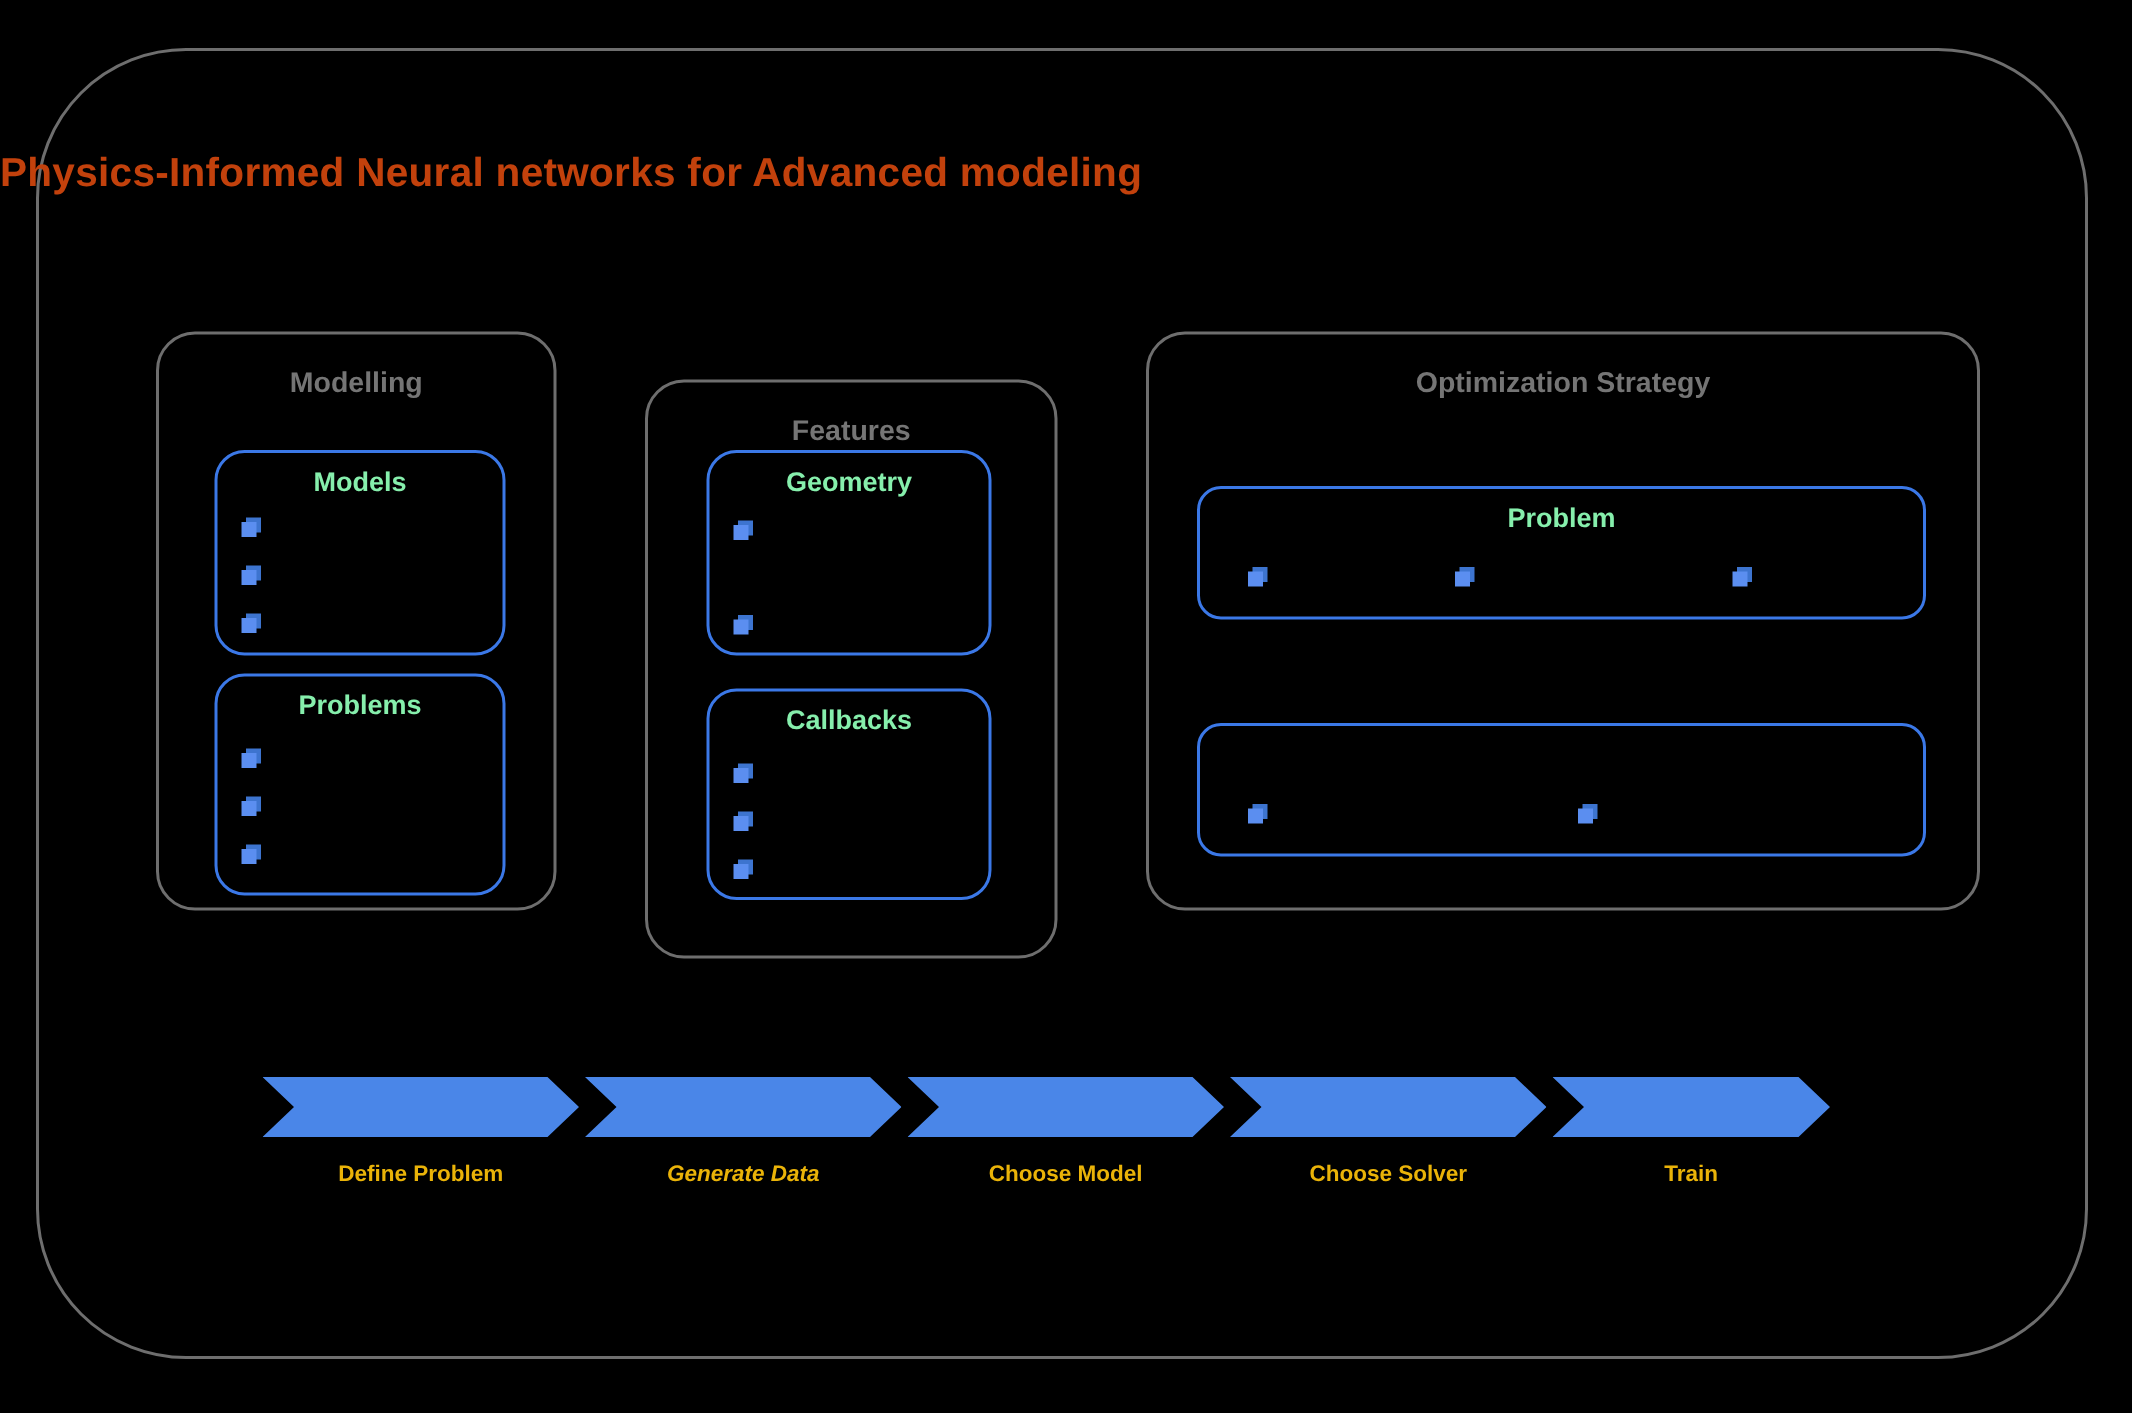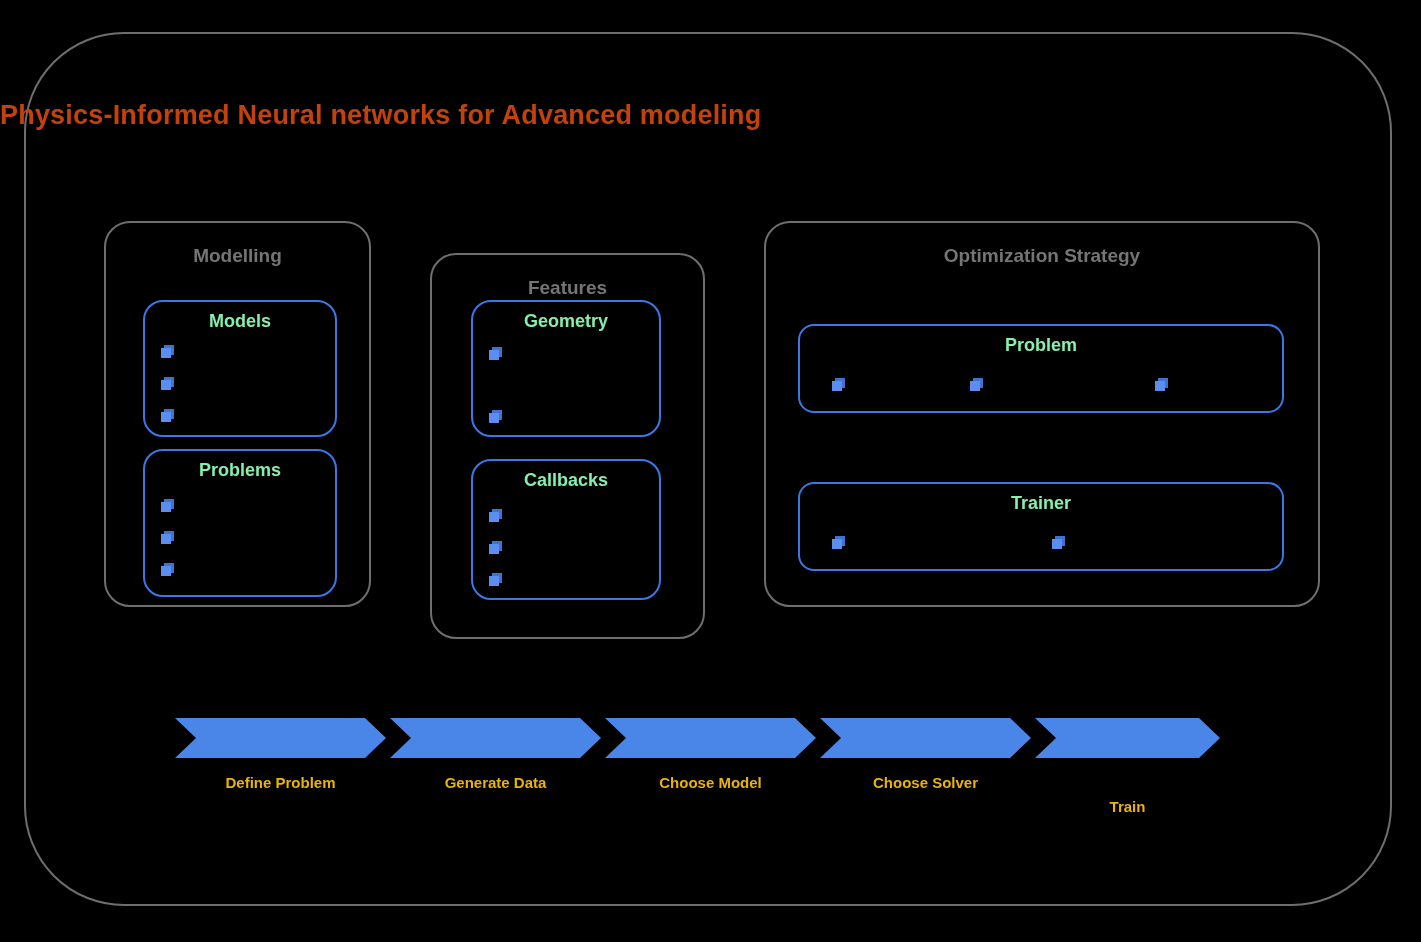--- a/index.html
+++ b/index.html
@@ -230,41 +230,40 @@
     <div class="cube-back"></div>
       <div class="cube-front"></div>
   </div>
   <div class="cube-bullet" style="left:355px; top:52px;">
     <div class="cube-back"></div>
       <div class="cube-front"></div>
   </div>
 </div>
 
 <div class="blue-box" id="box-trainer">
-  <div class="blue-box-title">Trainer</div>
   <div class="cube-bullet" style="left:32px; top:52px;">
     <div class="cube-back"></div>
       <div class="cube-front"></div>
   </div>
   <div class="cube-bullet" style="left:252px; top:52px;">
     <div class="cube-back"></div>
       <div class="cube-front"></div>
   </div>
 </div>
 
 <div id="pipeline">
 
   <div class="chevron first" style="left:0px;   width:211px;"></div>
   <div class="pipeline-label" style="left:0px;   width:211px;">Define Problem</div>
 
   <div class="chevron" style="left:215px; width:211px;"></div>
-  <div class="pipeline-label" style="left:215px; width:211px;">Generate Data</div>
+  <div class="pipeline-label" style="left:215px; width:211px;font-style:italic;">Generate Data</div>
 
   <div class="chevron" style="left:430px; width:211px;"></div>
   <div class="pipeline-label" style="left:430px; width:211px;">Choose Model</div>
 
   <div class="chevron" style="left:645px; width:211px;"></div>
   <div class="pipeline-label" style="left:645px; width:211px;">Choose Solver</div>
 
   <div class="chevron" style="left:860px; width:185px;"></div>
-  <div class="pipeline-label" style="left:860px; width:185px;margin-top:24px;">Train</div>
+  <div class="pipeline-label" style="left:860px; width:185px;">Train</div>
 
 </div>
 
 </body></html>

